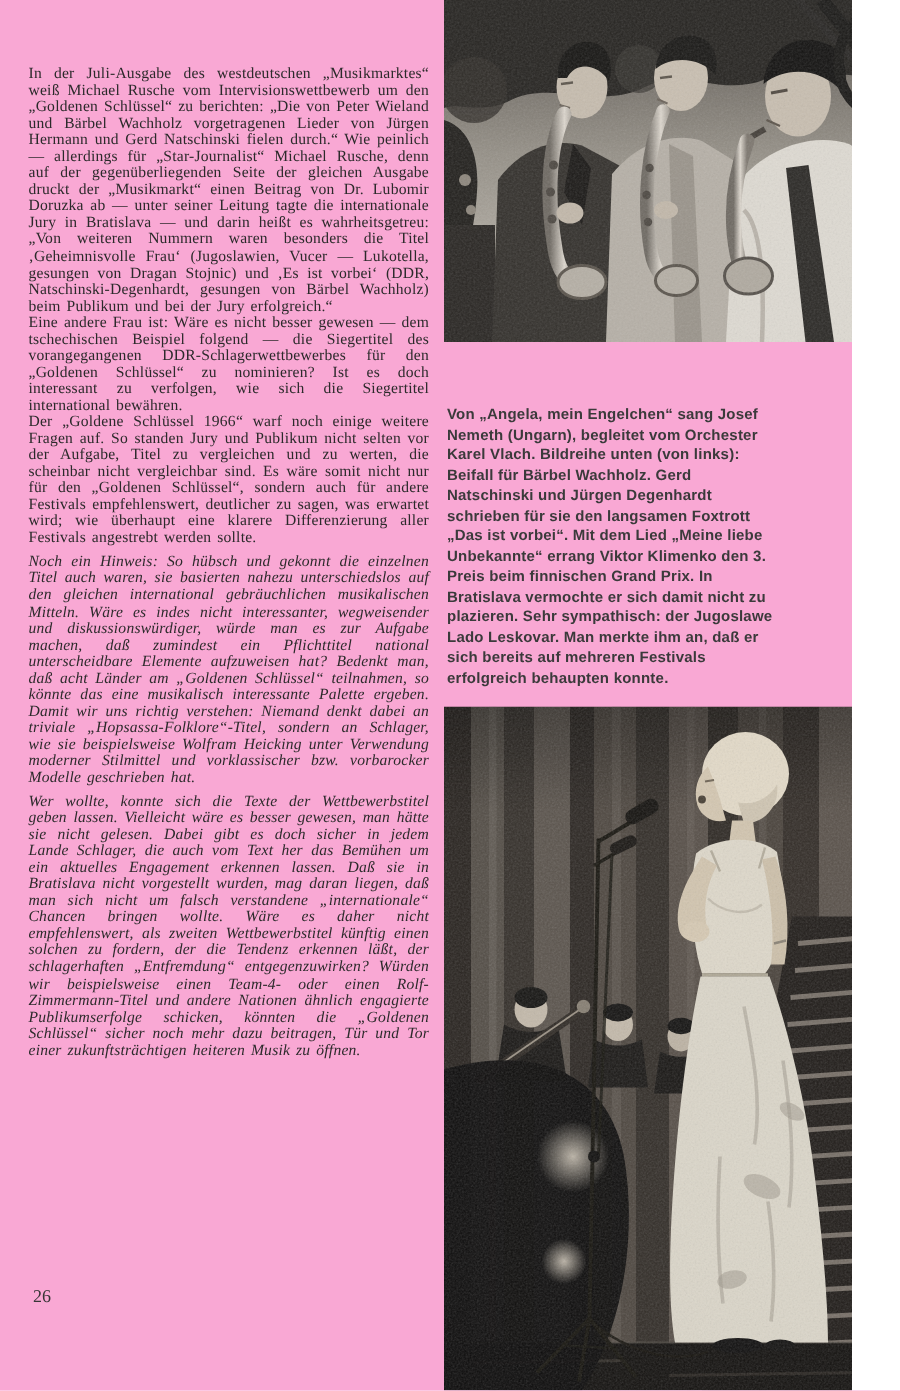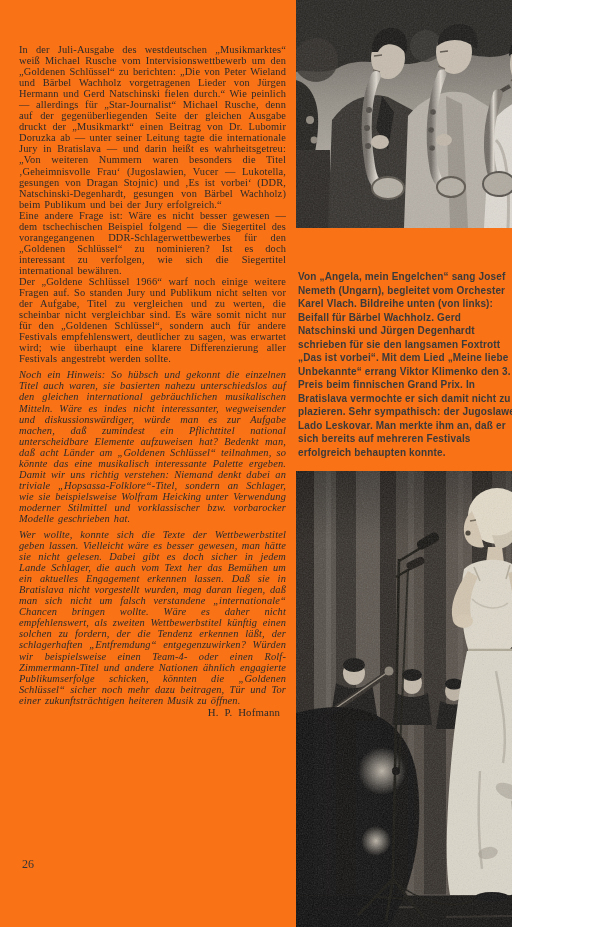--- a/index.html
+++ b/index.html
@@ -1,18 +1,18 @@
 <!DOCTYPE html>
 <html><head>
 <meta charset="utf-8">
 <style>
   html,body{margin:0;padding:0;}
   .page{
-    position:relative;width:512px;height:927px;
-    background:#f97316;overflow:hidden;
+    position:relative;width:568px;height:927px;
+    background:#f9a8d4;overflow:hidden;
     font-family:"Liberation Serif","DejaVu Serif",serif;
   }
   
   .article{
     position:absolute;left:19px;top:44px;width:267px;
     font-size:10.4px;line-height:11.05px;color:#2c2a2b;
     text-align:justify;letter-spacing:0.15px;word-spacing:1.2px;
   }
   .article p{margin:0;}
   .article p.gap{margin-top:5px;font-style:italic;}
@@ -38,25 +38,24 @@
   .photo-top{left:296px;top:0;width:304px;height:228px;}
   .photo-bottom{left:296px;top:471px;width:304px;height:456px;}
 </style>
 </head>
 <body>
 
 <div class="page">
 
   <div class="article">
     <p>In der Juli-Ausgabe des westdeutschen „Musikmarktes“ weiß Michael Rusche vom Intervisionswettbewerb um den „Goldenen Schlüssel“ zu berichten: „Die von Peter Wieland und Bärbel Wachholz vorgetragenen Lieder von Jürgen Hermann und Gerd Natschinski fielen durch.“ Wie peinlich — allerdings für „Star-Journalist“ Michael Rusche, denn auf der gegenüberliegenden Seite der gleichen Ausgabe druckt der „Musikmarkt“ einen Beitrag von Dr. Lubomir Doruzka ab — unter seiner Leitung tagte die internationale Jury in Bratislava — und darin heißt es wahrheitsgetreu: „Von weiteren Nummern waren besonders die Titel ‚Geheimnisvolle Frau‘ (Jugoslawien, Vucer — Lukotella, gesungen von Dragan Stojnic) und ‚Es ist vorbei‘ (DDR, Natschinski-Degenhardt, gesungen von Bärbel Wachholz) beim Publikum und bei der Jury erfolgreich.“</p>
-    <p>Eine andere Frage ist: Wäre es nicht besser gewesen — dem tschechischen Beispiel folgend — die Siegertitel des vorangegangenen DDR-Schlagerwettbewerbes für den „Goldenen Schlüssel“ zu nominieren? Ist es doch interessant zu verfolgen, wie sich die Siegertitel international bewähren.</p>
+    <p>Eine andere Frau ist: Wäre es nicht besser gewesen — dem tschechischen Beispiel folgend — die Siegertitel des vorangegangenen DDR-Schlagerwettbewerbes für den „Goldenen Schlüssel“ zu nominieren? Ist es doch interessant zu verfolgen, wie sich die Siegertitel international bewähren.</p>
     <p>Der „Goldene Schlüssel 1966“ warf noch einige weitere Fragen auf. So standen Jury und Publikum nicht selten vor der Aufgabe, Titel zu vergleichen und zu werten, die scheinbar nicht vergleichbar sind. Es wäre somit nicht nur für den „Goldenen Schlüssel“, sondern auch für andere Festivals empfehlenswert, deutlicher zu sagen, was erwartet wird; wie überhaupt eine klarere Differenzierung aller Festivals angestrebt werden sollte.</p>
     <p class="gap">Noch ein Hinweis: So hübsch und gekonnt die einzelnen Titel auch waren, sie basierten nahezu unterschiedslos auf den gleichen international gebräuchlichen musikalischen Mitteln. Wäre es indes nicht interessanter, wegweisender und diskussionswürdiger, würde man es zur Aufgabe machen, daß zumindest ein Pflichttitel national unterscheidbare Elemente aufzuweisen hat? Bedenkt man, daß acht Länder am „Goldenen Schlüssel“ teilnahmen, so könnte das eine musikalisch interessante Palette ergeben. Damit wir uns richtig verstehen: Niemand denkt dabei an triviale „Hopsassa-Folklore“-Titel, sondern an Schlager, wie sie beispielsweise Wolfram Heicking unter Verwendung moderner Stilmittel und vorklassischer bzw. vorbarocker Modelle geschrieben hat.</p>
     <p class="gap">Wer wollte, konnte sich die Texte der Wettbewerbstitel geben lassen. Vielleicht wäre es besser gewesen, man hätte sie nicht gelesen. Dabei gibt es doch sicher in jedem Lande Schlager, die auch vom Text her das Bemühen um ein aktuelles Engagement erkennen lassen. Daß sie in Bratislava nicht vorgestellt wurden, mag daran liegen, daß man sich nicht um falsch verstandene „internationale“ Chancen bringen wollte. Wäre es daher nicht empfehlenswert, als zweiten Wettbewerbstitel künftig einen solchen zu fordern, der die Tendenz erkennen läßt, der schlagerhaften „Entfremdung“ entgegenzuwirken? Würden wir beispielsweise einen Team-4- oder einen Rolf-Zimmermann-Titel und andere Nationen ähnlich engagierte Publikumserfolge schicken, könnten die „Goldenen Schlüssel“ sicher noch mehr dazu beitragen, Tür und Tor einer zukunftsträchtigen heiteren Musik zu öffnen.</p>
-    <div class="byline">H. P. Hofmann</div>
   </div>
 
   <div class="pagenum">26</div>
 
   <div class="photo photo-top">
     <svg width="304" height="228" viewBox="0 0 304 228" xmlns="http://www.w3.org/2000/svg">
       <defs>
         <linearGradient id="tp-bg" x1="0" y1="0" x2="0" y2="1">
           <stop offset="0" stop-color="#56514c"></stop>
           <stop offset="0.45" stop-color="#959087"></stop>

